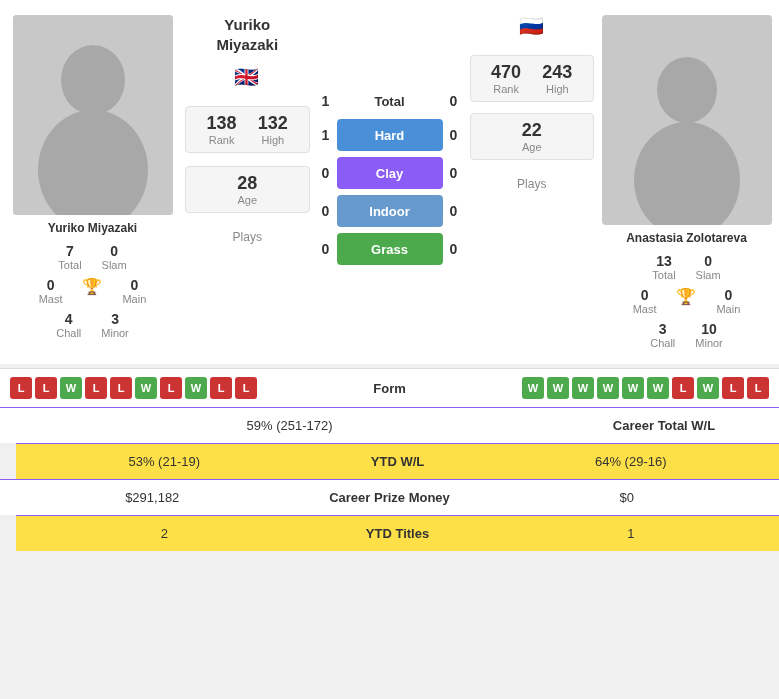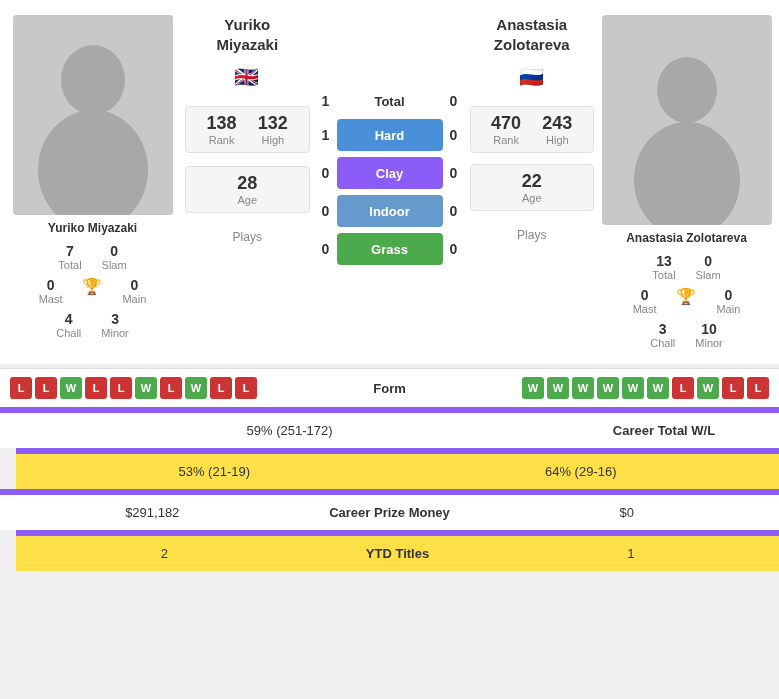--- a/index.html
+++ b/index.html
@@ -192,21 +192,21 @@
       font-size: 13px;
       width: 120px;
       text-align: center;
     }
 
     
     .stats-row {
       display: flex;
       align-items: flex-start;
       background: #fff;
-      border-top: 6px solid #8b5cf6;
+      border-top: 1px solid #8b5cf6;
       padding: 10px 15px;
     }
 
     .stats-row-left {
       flex: 1;
       text-align: center;
       font-size: 13px;
       color: #333;
     }
 
@@ -384,24 +384,20 @@
       </div>
 
       <div class="surface-row">
         <span class="score-num">0</span>
         <div class="surface-btn surface-grass">Grass</div>
         <span class="score-num">0</span>
       </div>
     </div>
 
     <div class="mid-inner">
-      <div class="player-name-top">
-        <span style="white-space:pre-line;">Anastasia
-Zolotareva</span>
-      </div>
       <div class="flag-icon">🇷🇺</div>
 
       <div class="age-rank-box" style="margin-top:6px;">
         <div class="age-rank-row">
           <div class="ar-item">
             <div class="ar-val">470</div>
             <div class="ar-lbl">Rank</div>
           </div>
           <div class="ar-item">
             <div class="ar-val">243</div>
@@ -499,20 +495,21 @@
     </div>
   </div>
 
   <div class="stats-row">
     <div class="stats-row-left">59% (251-172)</div>
     <div class="stats-row-center">Career Total W/L</div>
   </div>
 
   <div class="stats-row alt">
     <div class="stats-row-left">53% (21-19)</div>
+    <div class="stats-row-center">YTD W/L</div>
     <div class="stats-row-right">64% (29-16)</div>
   </div>
 
   <div class="stats-row">
     <div class="stats-row-left">$291,182</div>
     <div class="stats-row-center">Career Prize Money</div>
     <div class="stats-row-right">$0</div>
   </div>
 
   <div class="stats-row alt">

